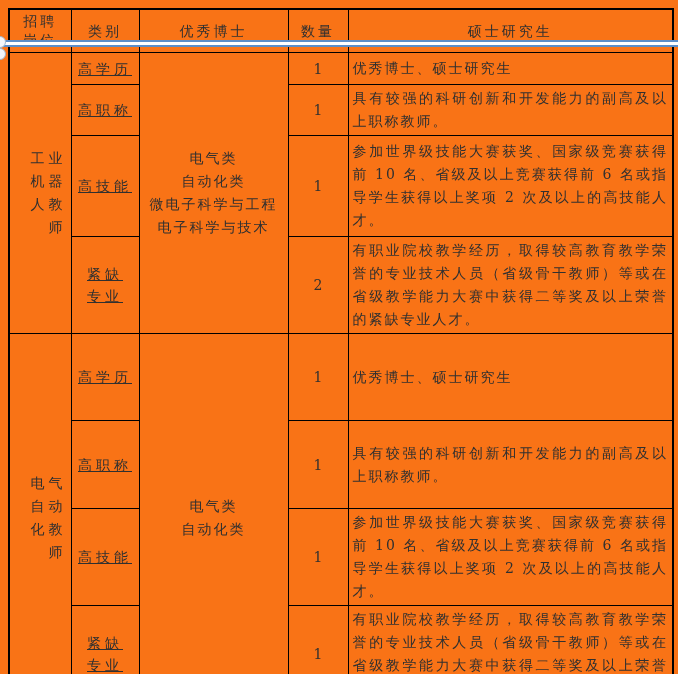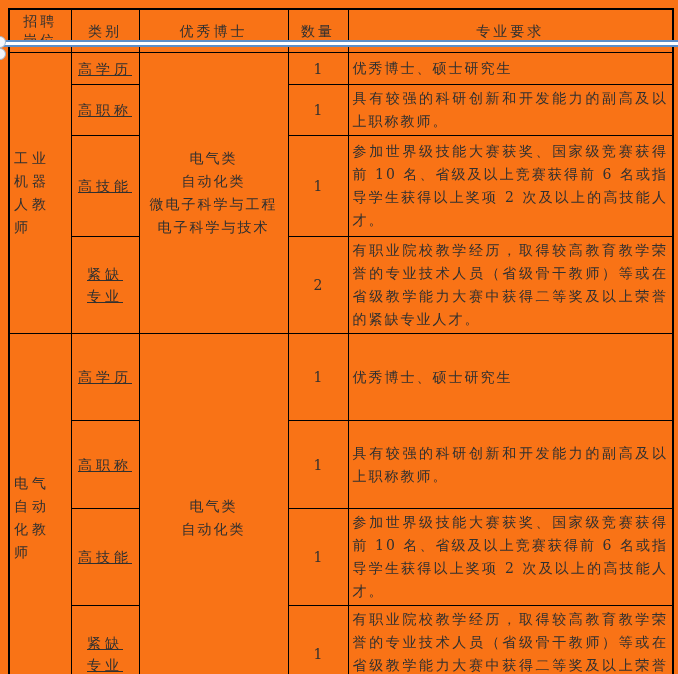--- a/index.html
+++ b/index.html
@@ -37,21 +37,21 @@
     box-sizing: border-box;
   }
   th.hdr {
     font-weight: bold;
     text-align: center;
     letter-spacing: 3px;
     line-height: 19px;
     white-space: pre-line;
   }
   td.position-cell {
-    text-align: left;
+    text-align: right;
     white-space: pre-line;
     line-height: 23px;
     letter-spacing: 4px;
   }
   td.category-cell {
     text-align: center;
     white-space: pre-line;
     line-height: 22px;
     letter-spacing: 4px;
     text-decoration: underline;
@@ -114,21 +114,21 @@
       <col style="width:325px">
     </colgroup>
 
     <tbody>
         <tr style="height:38px">
       <th class="hdr">招聘
 岗位</th>
       <th class="hdr">类别</th>
       <th class="hdr">优秀博士</th>
       <th class="hdr">数量</th>
-      <th class="hdr">专业要求</th>
+      <th class="hdr">硕士研究生</th>
     </tr>
 
     <tr style="height:32px">
       <td class="position-cell" rowspan="4">工业
 机器
 人教
 师</td>
       <td class="category-cell">高学历</td>
       <td class="majors-cell" rowspan="4">电气类
 自动化类

